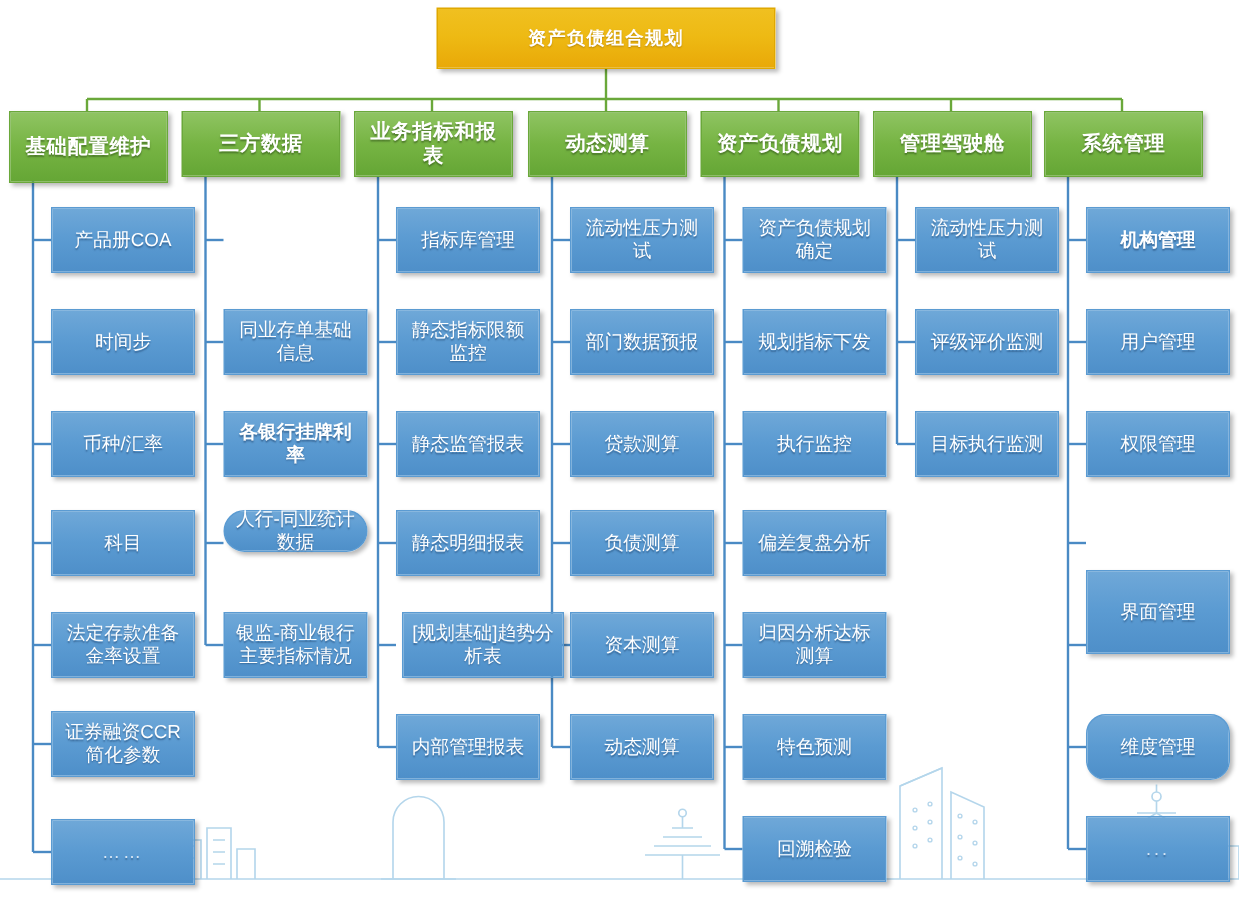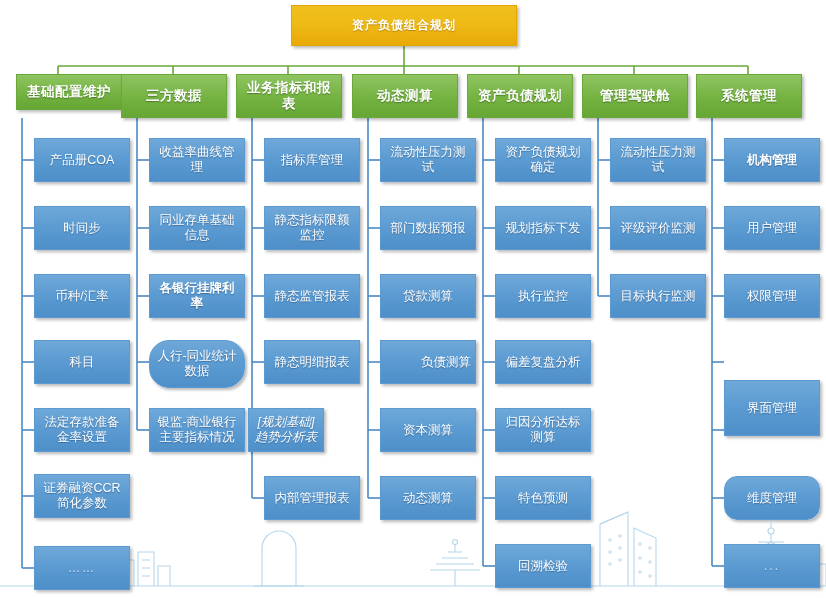--- a/index.html
+++ b/index.html
@@ -241,21 +241,21 @@
         <path d="M712 430 H724"></path>
         <path d="M712 498 H724"></path>
       <path d="M712 566 H724"></path>
     </g>
   </svg>
 
   <div class="node node-title" style="left:291px; top:5px; width:226px; height:41px;">
     <span class="title-label">资产负债组合规划</span>
   </div>
 
-  <div class="node node-head" style="left:16px; top:74px; width:106px; height:36px;">
+  <div class="node node-head" style="left:6px; top:74px; width:106px; height:48px;">
     <span class="head-label">基础配置维护</span>
   </div>
   <div class="node node-head" style="left:121px; top:74px; width:106px; height:44px;">
     <span class="head-label">三方数据</span>
   </div>
   <div class="node node-head" style="left:236px; top:74px; width:106px; height:44px;">
     <span class="head-label">业务指标和报表</span>
   </div>
   <div class="node node-head" style="left:352px; top:74px; width:106px; height:44px;">
     <span class="head-label">动态测算</span>
@@ -285,65 +285,62 @@
   <div class="node node-leaf" style="left:34px; top:408px; width:96px; height:44px;">
     <span class="leaf-label">法定存款准备金率设置</span>
   </div>
   <div class="node node-leaf" style="left:34px; top:474px; width:96px; height:44px;">
     <span class="leaf-label">证券融资CCR简化参数</span>
   </div>
   <div class="node node-leaf ellipsis" style="left:34px; top:546px; width:96px; height:44px;">
     <span class="leaf-label">……</span>
   </div>
 
-  <div class="node node-leaf" style="left:149px; top:138px; width:96px; height:44px;">
-    <span class="leaf-label">收益率曲线管理</span>
-  </div>
   <div class="node node-leaf" style="left:149px; top:206px; width:96px; height:44px;">
     <span class="leaf-label">同业存单基础信息</span>
   </div>
   <div class="node node-leaf" style="left:149px; top:274px; width:96px; height:44px;font-weight:bold;">
     <span class="leaf-label">各银行挂牌利率</span>
   </div>
-  <div class="node node-leaf" style="left:149px; top:340px; width:96px; height:48px;border-radius:20px;">
+  <div class="node node-leaf" style="left:149px; top:340px; width:96px; height:28px;border-radius:20px;">
     <span class="leaf-label">人行-同业统计数据</span>
   </div>
   <div class="node node-leaf" style="left:149px; top:408px; width:96px; height:44px;">
     <span class="leaf-label">银监-商业银行主要指标情况</span>
   </div>
 
   <div class="node node-leaf" style="left:264px; top:138px; width:96px; height:44px;">
     <span class="leaf-label">指标库管理</span>
   </div>
   <div class="node node-leaf" style="left:264px; top:206px; width:96px; height:44px;">
     <span class="leaf-label">静态指标限额监控</span>
   </div>
   <div class="node node-leaf" style="left:264px; top:274px; width:96px; height:44px;">
     <span class="leaf-label">静态监管报表</span>
   </div>
   <div class="node node-leaf" style="left:264px; top:340px; width:96px; height:44px;">
     <span class="leaf-label">静态明细报表</span>
   </div>
-  <div class="node node-leaf" style="left:248px; top:408px; width:76px; height:44px;font-style:italic;">
+  <div class="node node-leaf" style="left:268px; top:408px; width:108px; height:44px;">
     <span class="leaf-label">[规划基础]趋势分析表</span>
   </div>
   <div class="node node-leaf" style="left:264px; top:476px; width:96px; height:44px;">
     <span class="leaf-label">内部管理报表</span>
   </div>
 
   <div class="node node-leaf" style="left:380px; top:138px; width:96px; height:44px;">
     <span class="leaf-label">流动性压力测试</span>
   </div>
   <div class="node node-leaf" style="left:380px; top:206px; width:96px; height:44px;">
     <span class="leaf-label">部门数据预报</span>
   </div>
   <div class="node node-leaf" style="left:380px; top:274px; width:96px; height:44px;">
     <span class="leaf-label">贷款测算</span>
   </div>
-  <div class="node node-leaf" style="left:380px; top:340px; width:96px; height:44px;text-align:right;">
+  <div class="node node-leaf" style="left:380px; top:340px; width:96px; height:44px;">
     <span class="leaf-label">负债测算</span>
   </div>
   <div class="node node-leaf" style="left:380px; top:408px; width:96px; height:44px;">
     <span class="leaf-label">资本测算</span>
   </div>
   <div class="node node-leaf" style="left:380px; top:476px; width:96px; height:44px;">
     <span class="leaf-label">动态测算</span>
   </div>
 
   <div class="node node-leaf" style="left:495px; top:138px; width:96px; height:44px;">

